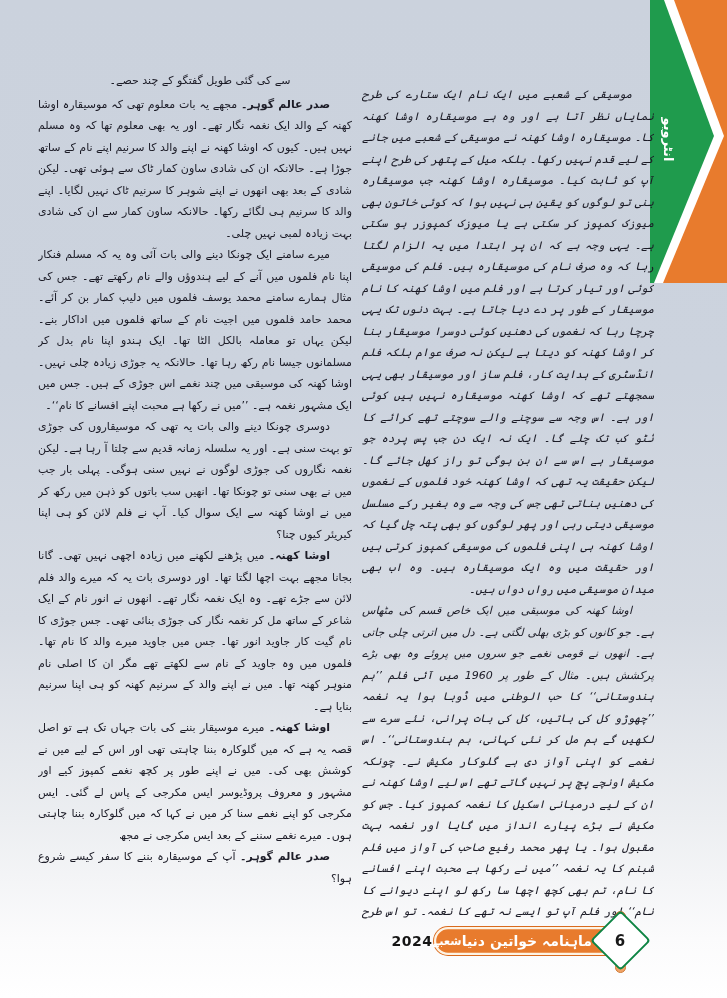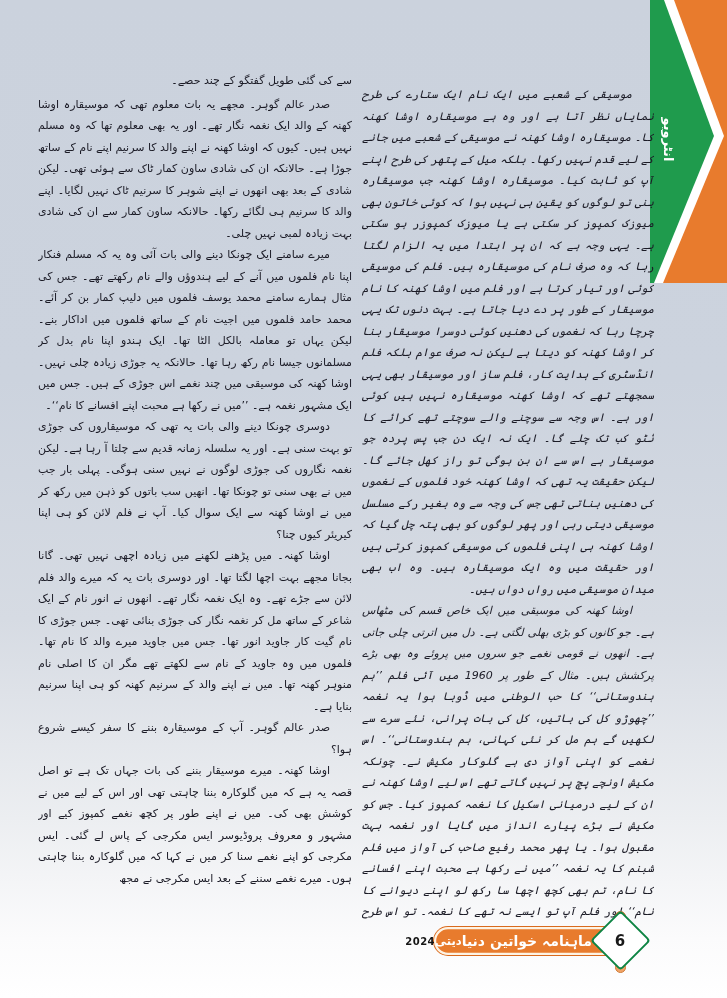--- a/index.html
+++ b/index.html
@@ -18,22 +18,22 @@
     direction:rtl;
     text-align:justify;
     color:#1b1b26;
     font-size:11px;
     line-height:21.5px;
     overflow:hidden;
   }
   #col-right { top:84px;  left:362px; width:292px; height:838px;font-style:italic; }
   #col-left  { top:70px;  left:38px;  width:314px; height:872px; }
   .col p { margin:0; text-indent:22px; }
-  .col p.cont { text-indent:0; text-align:right; margin-left:10px; margin-bottom:2px; }
-  .speaker { font-weight:normal;margin-top:23px; }
+  .col p.cont { text-indent:0; text-align:center; margin-left:10px; margin-bottom:2px; }
+  .speaker { font-weight:bold;margin-top:23px; }
 
   
   .badge {
     position:absolute; top:0; left:650px; width:77px; height:283px;
   }
   .badge svg { display:block; }
   .badge-label {
     position:absolute; top:132px; left:-13px; width:62px;
     transform:rotate(90deg);
     color:#ffffff; font-weight:bold; font-size:13px;
@@ -47,21 +47,21 @@
     background:#e87b2d;
     border-radius:15px;
     box-shadow: inset 0 0 0 2.2px #fdf3e4, 0 0 0 1px #d96a1e;
     display:flex; align-items:center; justify-content:space-between;
     direction:rtl;
     padding:0 42px 0 14px;
     z-index:1;
   }
   .footer-mag   { color:#ffffff; font-size:14px; font-weight:bold; white-space:nowrap; }
   .footer-month { color:#ffffff; font-size:11.5px; font-weight:bold; }
-  .footer-year  { color:#151515; font-size:10px; font-weight:bold; letter-spacing:.5px; }
+  .footer-year  { color:#151515; font-size:14px; font-weight:bold; letter-spacing:.5px; }
 
   .page-diamond {
     position:absolute; top:919px; left:599px; width:43px; height:43px;
     background:#ffffff;
     border:2.5px solid #0d8443;
     border-radius:4px;
     transform:rotate(45deg);
     z-index:2;
     display:flex; align-items:center; justify-content:center;
   }
@@ -93,26 +93,26 @@
   <p>اوشا کھنہ کی موسیقی میں ایک خاص قسم کی مٹھاس ہے۔ جو کانوں کو بڑی بھلی لگتی ہے۔ دل میں اترتی چلی جاتی ہے۔ انھوں نے قومی نغمے جو سروں میں پروئے وہ بھی بڑے پرکشش ہیں۔ مثال کے طور پر 1960 میں آئی فلم ’’ہم ہندوستانی‘‘ کا حب الوطنی میں ڈوبا ہوا یہ نغمہ ’’چھوڑو کل کی باتیں، کل کی بات پرانی، نئے سرے سے لکھیں گے ہم مل کر نئی کہانی، ہم ہندوستانی‘‘۔ اس نغمے کو اپنی آواز دی ہے گلوکار مکیش نے۔ چونکہ مکیش اونچے پچ پر نہیں گاتے تھے اس لیے اوشا کھنہ نے ان کے لیے درمیانی اسکیل کا نغمہ کمپوز کیا۔ جس کو مکیش نے بڑے پیارے انداز میں گایا اور نغمہ بہت مقبول ہوا۔ یا پھر محمد رفیع صاحب کی آواز میں فلم شبنم کا یہ نغمہ ’’میں نے رکھا ہے محبت اپنے افسانے کا نام، تم بھی کچھ اچھا سا رکھ لو اپنے دیوانے کا نام‘‘ اور فلم آپ تو ایسے نہ تھے کا نغمہ۔ تو اس طرح سے میری زندگی میں شامل ہے، جہاں بھی جاؤں یہ لگتا ہے تیری محفل ہے۔ وغیرہ۔ کشور کی آواز میں فلم سوتن کا یہ نغمہ۔ زندگی پیار کا گیت ہے۔ جس کو ہر دل کو گانا پڑے گا۔ اسی طرح کے بہت سارے نغمے ہیں۔</p>
   <p>میں نے ان کے کھار میں واقع فلیٹ میں ان سے گفتگو کی جس سے کئی باتوں سے پردہ اٹھا جو عوام کے سامنے نہیں آئی تھی۔ پیش ہے ان</p>
 </div>
 
 <div class="col" id="col-left">
   <p class="cont">سے کی گئی طویل گفتگو کے چند حصے۔</p>
   <p><span class="speaker">صدر عالم گوہر۔</span> <span>مجھے یہ بات معلوم تھی کہ موسیقارہ اوشا کھنہ کے والد ایک نغمہ نگار تھے۔ اور یہ بھی معلوم تھا کہ وہ مسلم نہیں ہیں۔ کیوں کہ اوشا کھنہ نے اپنے والد کا سرنیم اپنے نام کے ساتھ جوڑا ہے۔ حالانکہ ان کی شادی ساون کمار ٹاک سے ہوئی تھی۔ لیکن شادی کے بعد بھی انھوں نے اپنے شوہر کا سرنیم ٹاک نہیں لگایا۔ اپنے والد کا سرنیم ہی لگائے رکھا۔ حالانکہ ساون کمار سے ان کی شادی بہت زیادہ لمبی نہیں چلی۔</span></p>
   <p>میرے سامنے ایک چونکا دینے والی بات آئی وہ یہ کہ مسلم فنکار اپنا نام فلموں میں آنے کے لیے ہندوؤں والے نام رکھتے تھے۔ جس کی مثال ہمارے سامنے محمد یوسف فلموں میں دلیپ کمار بن کر آئے۔ محمد حامد فلموں میں اجیت نام کے ساتھ فلموں میں اداکار بنے۔ لیکن یہاں تو معاملہ بالکل الٹا تھا۔ ایک ہندو اپنا نام بدل کر مسلمانوں جیسا نام رکھ رہا تھا۔ حالانکہ یہ جوڑی زیادہ چلی نہیں۔ اوشا کھنہ کی موسیقی میں چند نغمے اس جوڑی کے ہیں۔ جس میں ایک مشہور نغمہ ہے۔ ’’میں نے رکھا ہے محبت اپنے افسانے کا نام‘‘۔</p>
   <p>دوسری چونکا دینے والی بات یہ تھی کہ موسیقاروں کی جوڑی تو بہت سنی ہے۔ اور یہ سلسلہ زمانہ قدیم سے چلتا آ رہا ہے۔ لیکن نغمہ نگاروں کی جوڑی لوگوں نے نہیں سنی ہوگی۔ پہلی بار جب میں نے بھی سنی تو چونکا تھا۔ انھیں سب باتوں کو ذہن میں رکھ کر میں نے اوشا کھنہ سے ایک سوال کیا۔ آپ نے فلم لائن کو ہی اپنا کیریئر کیوں چنا؟</p>
   <p><span class="speaker">اوشا کھنہ۔</span> <span>میں پڑھنے لکھنے میں زیادہ اچھی نہیں تھی۔ گانا بجانا مجھے بہت اچھا لگتا تھا۔ اور دوسری بات یہ کہ میرے والد فلم لائن سے جڑے تھے۔ وہ ایک نغمہ نگار تھے۔ انھوں نے انور نام کے ایک شاعر کے ساتھ مل کر نغمہ نگار کی جوڑی بنائی تھی۔ جس جوڑی کا نام گیت کار جاوید انور تھا۔ جس میں جاوید میرے والد کا نام تھا۔ فلموں میں وہ جاوید کے نام سے لکھتے تھے مگر ان کا اصلی نام منوہر کھنہ تھا۔ میں نے اپنے والد کے سرنیم کھنہ کو ہی اپنا سرنیم بنایا ہے۔</span></p>
+  <p><span class="speaker">اوشا کھنہ۔</span> <span>میرے موسیقار بننے کی بات جہاں تک ہے تو اصل قصہ یہ ہے کہ میں گلوکارہ بننا چاہتی تھی اور اس کے لیے میں نے کوشش بھی کی۔ میں نے اپنے طور پر کچھ نغمے کمپوز کیے اور مشہور و معروف پروڈیوسر ایس مکرجی کے پاس لے گئی۔ ایس مکرجی کو اپنے نغمے سنا کر میں نے کہا کہ میں گلوکارہ بننا چاہتی ہوں۔ میرے نغمے سننے کے بعد ایس مکرجی نے مجھ</span></p>
   <p><span class="speaker">صدر عالم گوہر۔</span> <span>آپ کے موسیقارہ بننے کا سفر کیسے شروع ہوا؟</span></p>
-  <p><span class="speaker">اوشا کھنہ۔</span> <span>میرے موسیقار بننے کی بات جہاں تک ہے تو اصل قصہ یہ ہے کہ میں گلوکارہ بننا چاہتی تھی اور اس کے لیے میں نے کوشش بھی کی۔ میں نے اپنے طور پر کچھ نغمے کمپوز کیے اور مشہور و معروف پروڈیوسر ایس مکرجی کے پاس لے گئی۔ ایس مکرجی کو اپنے نغمے سنا کر میں نے کہا کہ میں گلوکارہ بننا چاہتی ہوں۔ میرے نغمے سننے کے بعد ایس مکرجی نے مجھ</span></p>
 </div>
 
 <div class="footer-bar">
   <span class="footer-mag">ماہنامہ خواتین دنیا</span>
-  <span class="footer-month">دیتی</span>
+  <span class="footer-month">شعبے</span>
   <span class="footer-year">2024</span>
 </div>
 <span class="dot dot-top"></span>
 <span class="dot dot-bottom"></span>
 <div class="page-diamond">
   <span class="page-num">6</span>
 </div>
 
 </body></html>

